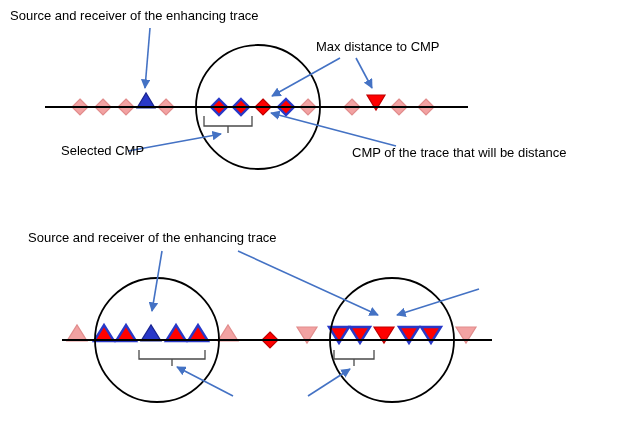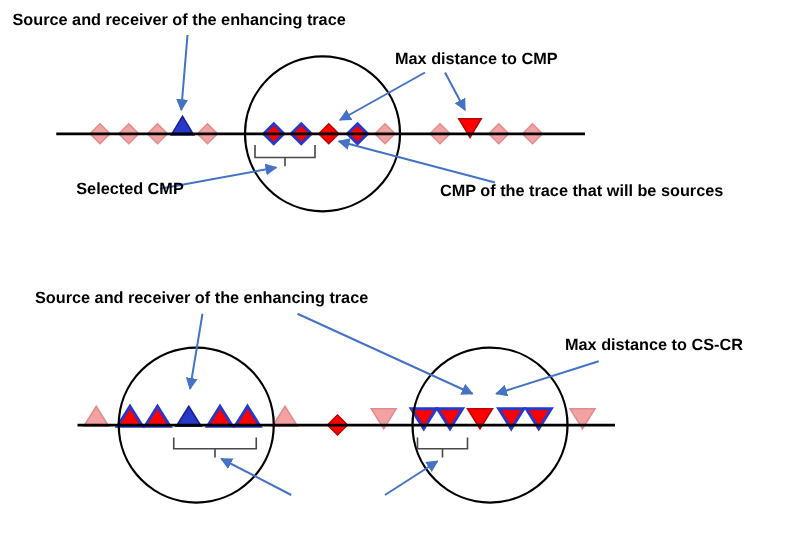--- a/index.html
+++ b/index.html
@@ -1,19 +1,19 @@
 <!DOCTYPE html>
 <html><head>
 <meta charset="utf-8">
 <style>
   html,body{margin:0;padding:0;background:#ffffff;}
   #canvas{position:relative;width:632px;height:438px;background:#ffffff;overflow:hidden;
           font-family:"Liberation Sans", sans-serif;}
   #scene{position:absolute;left:0;top:0;}
-  .label{position:absolute;font-weight:bold;font-size:13px;color:#000;white-space:nowrap;
+  .label{position:absolute;font-weight:normal;font-size:13px;color:#000;white-space:nowrap;
          font-family:"Liberation Sans", sans-serif;}
   .arrow{fill:none;stroke-width:1.6;}
   .bracket{fill:none;stroke-width:1.3;}
   .ink{stroke:#000;fill:none;}
 </style>
 </head>
 <body>
 
 <div id="canvas">
 
@@ -85,18 +85,17 @@
       <line class="arrow" x1="238" y1="251" x2="378" y2="315" marker-end="url(#ah)" stroke="#4472C4"></line>
       <line class="arrow" x1="479" y1="289" x2="397" y2="315" marker-end="url(#ah)" stroke="#4472C4"></line>
       <line class="arrow" x1="233" y1="396" x2="177" y2="367" marker-end="url(#ah)" stroke="#4472C4"></line>
       <line class="arrow" x1="308" y1="396" x2="350" y2="369" marker-end="url(#ah)" stroke="#4472C4"></line>
     </g>
   </svg>
 
   <div class="label" style="left:10px;top:8px;">Source and receiver of the enhancing trace</div>
   <div class="label" style="left:316px;top:39px;">Max distance to CMP</div>
   <div class="label" style="left:61px;top:143px;">Selected CMP</div>
-  <div class="label" style="left:352px;top:145px;">CMP of the trace that will be sources</div>
+  <div class="label" style="left:352px;top:145px;">CMP of the trace that will be distance</div>
 
   <div class="label" style="left:28px;top:230px;">Source and receiver of the enhancing trace</div>
-  <div class="label" style="left:452px;top:268px;">Max distance to CS-CR</div>
 
 </div>
 
 </body></html>

